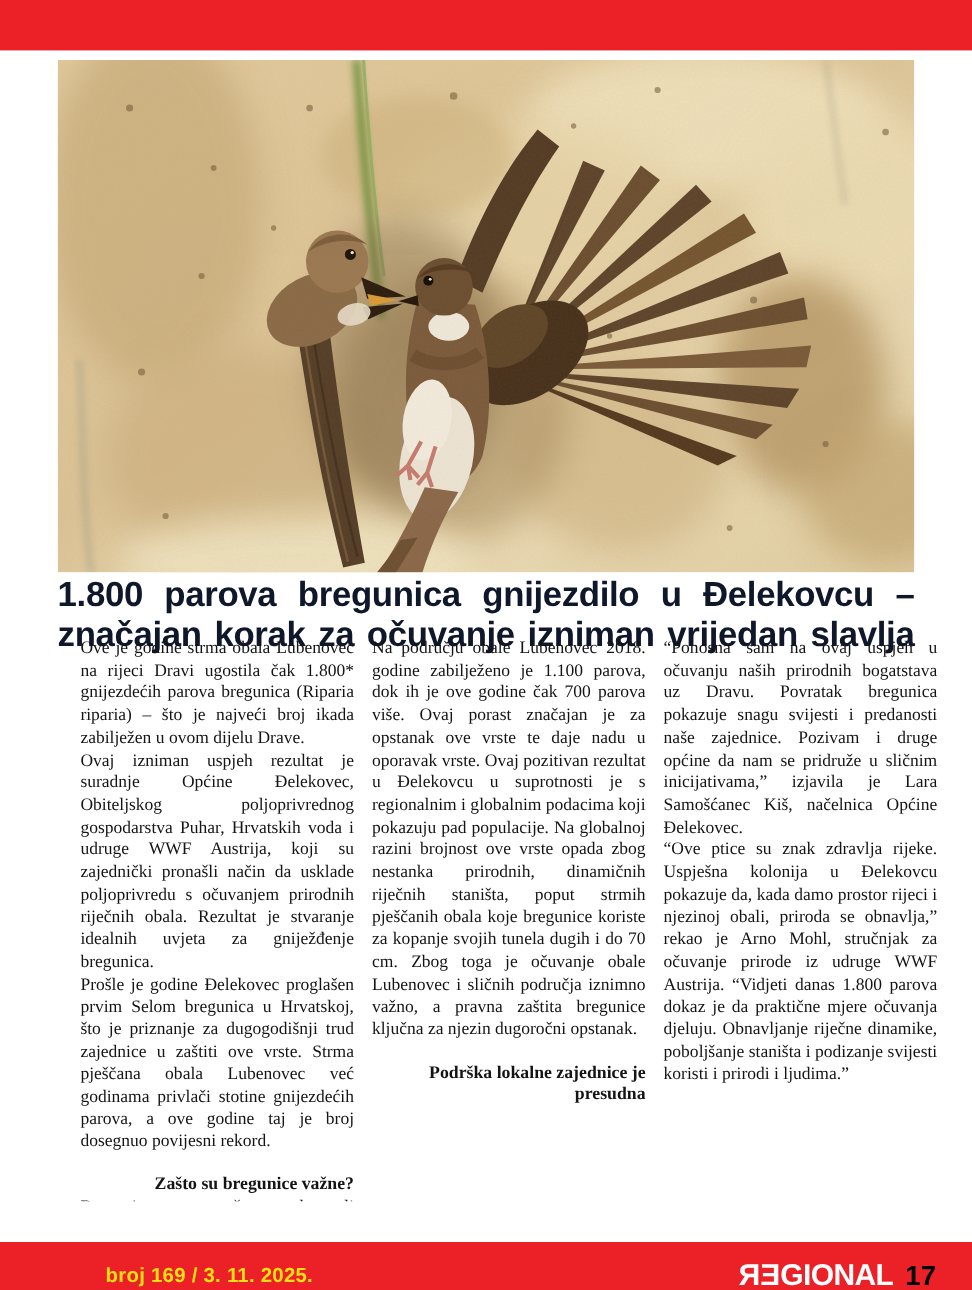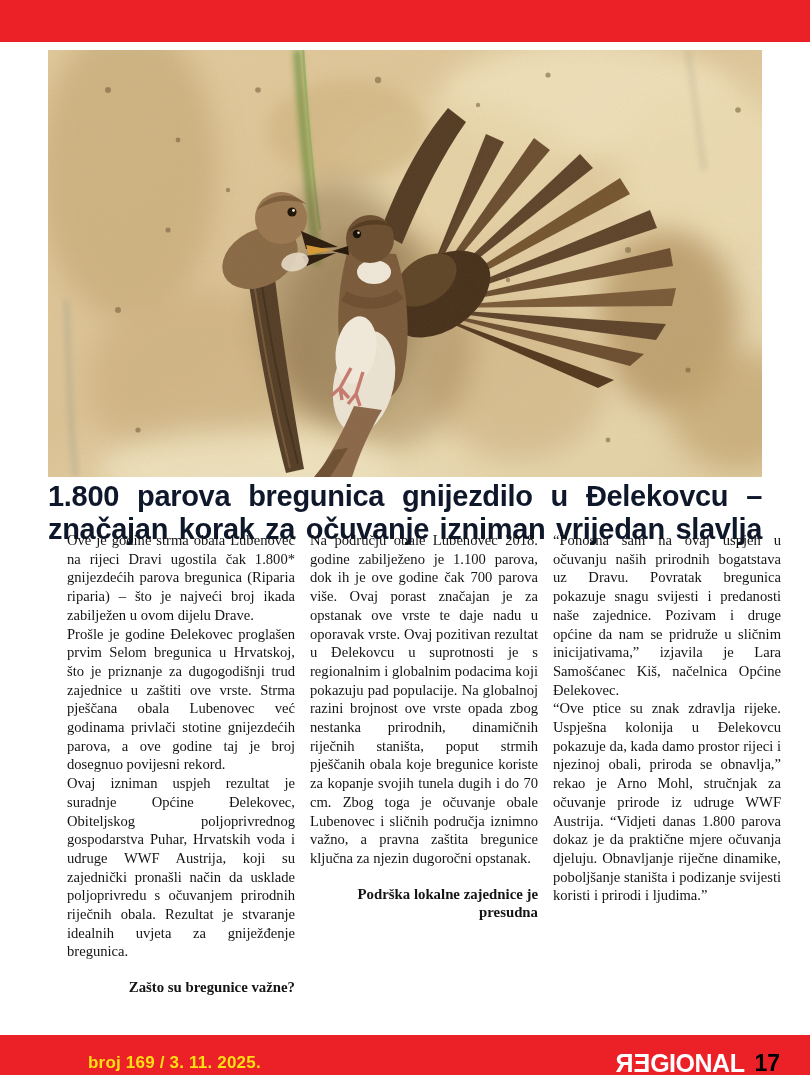--- a/index.html
+++ b/index.html
@@ -167,22 +167,22 @@
 </div>
 
 <div class="headline">
   <div class="hl-line">1.800 parova bregunica gnijezdilo u Đelekovcu –</div>
   <div class="hl-line">značajan korak za očuvanje izniman vrijedan slavlja</div>
 </div>
 
 <div class="article" id="article-columns">
     <div class="column">
       <div class="p">Ove je godine strma obala Lubenovec na rijeci Dravi ugostila čak 1.800* gnijezdećih parova bregunica (Riparia riparia) – što je najveći broj ikada zabilježen u ovom dijelu Drave.</div>
+      <div class="p">Ovaj izniman uspjeh rezultat je suradnje Općine Đelekovec, Obiteljskog poljoprivrednog gospodarstva Puhar, Hrvatskih voda i udruge WWF Austrija, koji su zajednički pronašli način da usklade poljoprivredu s očuvanjem prirodnih riječnih obala. Rezultat je stvaranje idealnih uvjeta za gniježđenje bregunica.</div>
       <div class="p">Prošle je godine Đelekovec proglašen prvim Selom bregunica u Hrvatskoj, što je priznanje za dugogodišnji trud zajednice u zaštiti ove vrste. Strma pješčana obala Lubenovec već godinama privlači stotine gnijezdećih parova, a ove godine taj je broj dosegnuo povijesni rekord.</div>
-      <div class="p">Ovaj izniman uspjeh rezultat je suradnje Općine Đelekovec, Obiteljskog poljoprivrednog gospodarstva Puhar, Hrvatskih voda i udruge WWF Austrija, koji su zajednički pronašli način da usklade poljoprivredu s očuvanjem prirodnih riječnih obala. Rezultat je stvaranje idealnih uvjeta za gniježđenje bregunica.</div>
       <div class="h">Zašto su bregunice važne?</div>
       <div class="p">Bregunice su važan pokazatelj zdravlja riječnog ekosustava i izuzetno učinkoviti prirodni lovci na</div>
     </div>
     <div class="column">
       <div class="p">Na području obale Lubenovec 2018. godine zabilježeno je 1.100 parova, dok ih je ove godine čak 700 parova više. Ovaj porast značajan je za opstanak ove vrste te daje nadu u oporavak vrste. Ovaj pozitivan rezultat u Đelekovcu u suprotnosti je s regionalnim i globalnim podacima koji pokazuju pad populacije. Na globalnoj razini brojnost ove vrste opada zbog nestanka prirodnih, dinamičnih riječnih staništa, poput strmih pješčanih obala koje bregunice koriste za kopanje svojih tunela dugih i do 70 cm. Zbog toga je očuvanje obale Lubenovec i sličnih područja iznimno važno, a pravna zaštita bregunice ključna za njezin dugoročni opstanak.</div>
       <div class="h">Podrška lokalne zajednice je presudna</div>
     </div>
     <div class="column">
       <div class="p">“Ponosna sam na ovaj uspjeh u očuvanju naših prirodnih bogatstava uz Dravu. Povratak bregunica pokazuje snagu svijesti i predanosti naše zajednice. Pozivam i druge općine da nam se pridruže u sličnim inicijativama,” izjavila je Lara Samošćanec Kiš, načelnica Općine Đelekovec.</div>
       <div class="p">“Ove ptice su znak zdravlja rijeke. Uspješna kolonija u Đelekovcu pokazuje da, kada damo prostor rijeci i njezinoj obali, priroda se obnavlja,” rekao je Arno Mohl, stručnjak za očuvanje prirode iz udruge WWF Austrija. “Vidjeti danas 1.800 parova dokaz je da praktične mjere očuvanja djeluju. Obnavljanje riječne dinamike, poboljšanje staništa i podizanje svijesti koristi i prirodi i ljudima.”</div>

